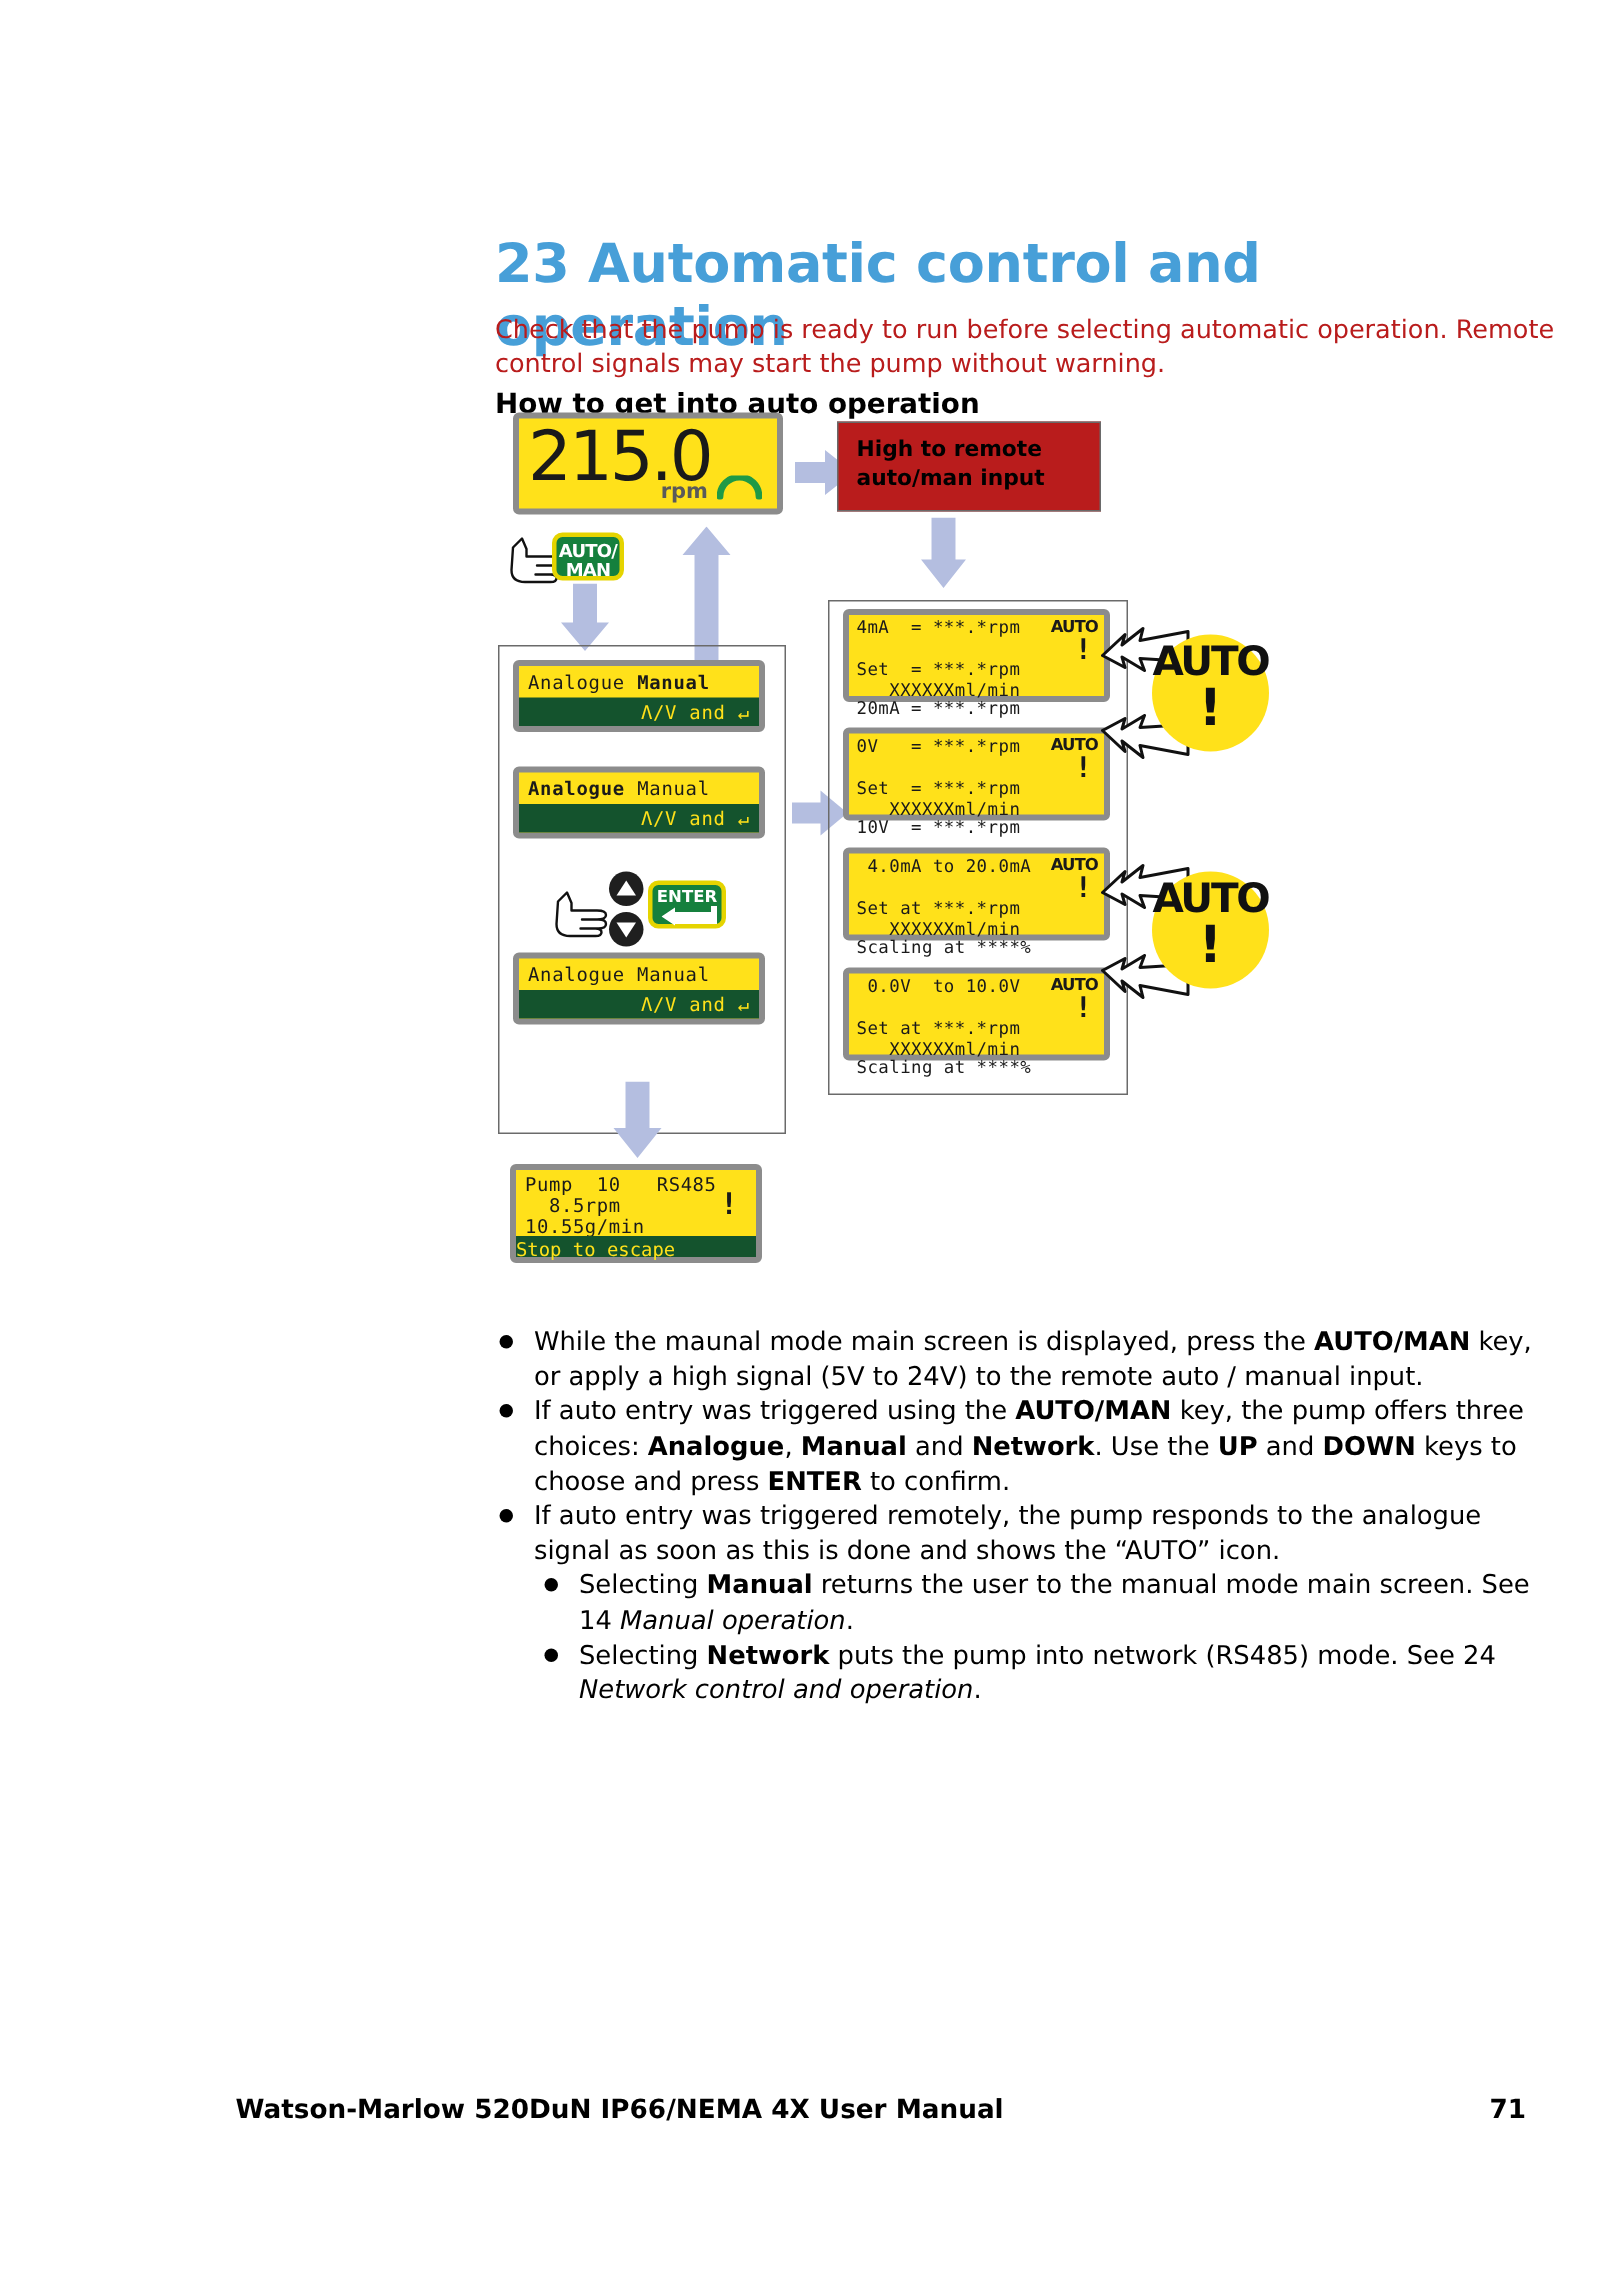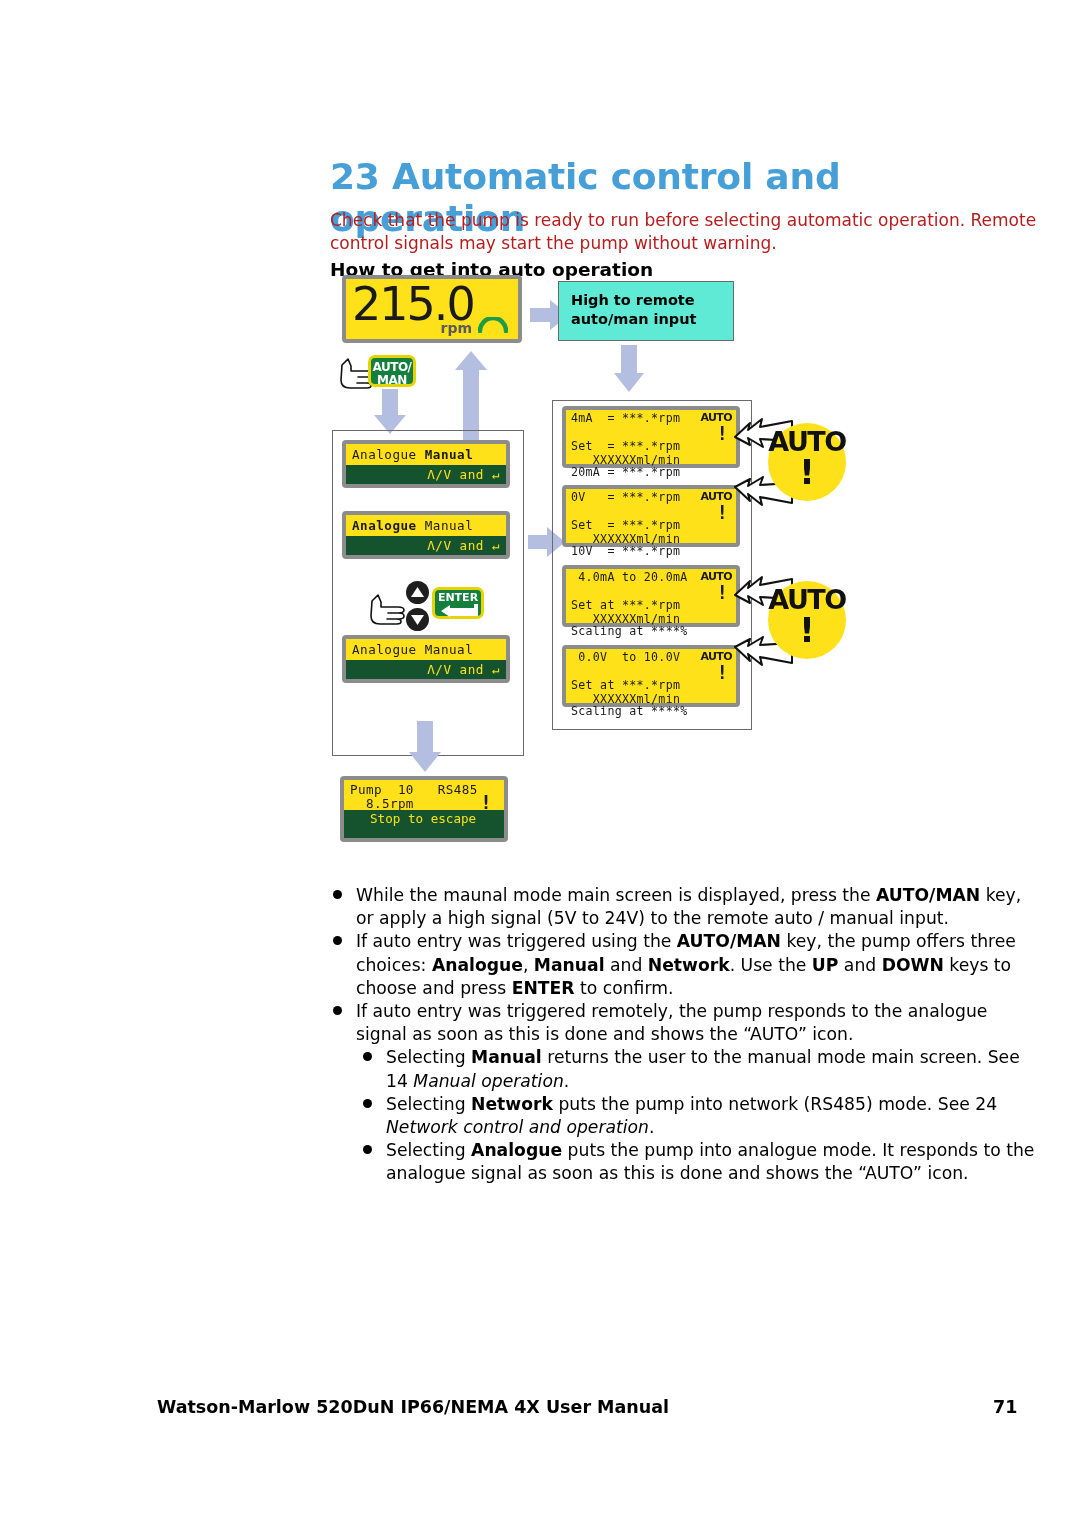--- a/index.html
+++ b/index.html
@@ -69,38 +69,38 @@
   .lcd-opt .l2{position:absolute;left:6px;top:20px;font-size:12.6px;letter-spacing:0.5px;white-space:pre;}
   .lcd-opt .bar{height:19px;font-size:12.6px;text-align:right;padding-right:6px;letter-spacing:0.5px;box-sizing:border-box;line-height:19px;}
   .lcd-opt b{font-weight:bold;}
 
   
   .lcd-pump{left:10px;top:501px;width:168px;height:66px;}
   .lcd-pump .p1{position:absolute;left:6px;top:2px;font-size:12.6px;white-space:pre;letter-spacing:0.4px;}
   .lcd-pump .p2{position:absolute;left:6px;top:16px;font-size:12.6px;white-space:pre;letter-spacing:0.4px;}
   .lcd-pump .p3{position:absolute;left:6px;top:30px;font-size:12.6px;white-space:pre;letter-spacing:0.4px;}
   .lcd-pump .bang{position:absolute;right:12px;top:12px;font-size:20px;font-weight:bold;line-height:20px;}
-  .lcd-pump .bar{height:28px;font-size:12.6px;line-height:18px;text-align:left;padding-left:26px;box-sizing:border-box;}
+  .lcd-pump .bar{height:14px;font-size:12.6px;line-height:18px;text-align:left;box-sizing:border-box;}
 
   
   .lcd-ana{width:178px;height:62px;}
   .lcd-ana .r{position:absolute;left:5px;font-size:11.6px;white-space:pre;letter-spacing:0.3px;}
   .lcd-ana .r1{top:1px;}
   .lcd-ana .r2{top:15px;margin-top:40px;}
   .lcd-ana .r3{top:29px;}
   .lcd-ana .r4{top:43px;}
   .lcd-ana .auto{position:absolute;right:4px;top:1px;font-size:11px;font-family:"DejaVu Sans", sans-serif;font-weight:600;letter-spacing:-0.6px;}
   .lcd-ana .bang{position:absolute;right:8px;top:14px;font-size:19px;font-weight:bold;line-height:19px;}
 
   
   .groupbox{position:absolute;border:1.4px solid #6a6a6a;box-sizing:border-box;background:transparent;}
 
   
   .callout{
-    position:absolute;border:1.4px solid #6a6a6a;background:#5eead4;box-sizing:border-box;
+    position:absolute;border:1.4px solid #6a6a6a;background:#b91c1c;box-sizing:border-box;
     font-family:"DejaVu Sans", sans-serif;font-weight:bold;font-size:14.5px;line-height:19px;
     color:#000;padding:9px 0 0 12px;
   }
 
   
   .arrow{position:absolute;}
   .arrow svg{display:block;}
 
   
   .key{
@@ -345,19 +345,18 @@
     </div>
 
   </div>
 
   <div class="bullets">
     <div class="bl"><span class="dot"></span><span>While the maunal mode main screen is displayed, press the <b>AUTO/MAN</b> key, or apply a high signal (5V to 24V) to the remote auto / manual input.</span></div>
     <div class="bl"><span class="dot"></span><span>If auto entry was triggered using the <b>AUTO/MAN</b> key, the pump offers three choices: <b>Analogue</b>, <b>Manual</b> and <b>Network</b>. Use the <b>UP</b> and <b>DOWN</b> keys to choose and press <b>ENTER</b> to confirm.</span></div>
     <div class="bl"><span class="dot"></span><span>If auto entry was triggered remotely, the pump responds to the analogue signal as soon as this is done and shows the “AUTO” icon.</span></div>
     <div class="bl sub"><span class="dot"></span><span>Selecting <b>Manual</b> returns the user to the manual mode main screen. See 14 <i>Manual operation</i>.</span></div>
     <div class="bl sub"><span class="dot"></span><span>Selecting <b>Network</b> puts the pump into network (RS485) mode. See 24 <i>Network control and operation</i>.</span></div>
-    <div class="bl sub"><span class="dot"></span><span>Selecting <b>Analogue</b> puts the pump into analogue mode. It responds to the analogue signal as soon as this is done and shows the “AUTO” icon.</span></div>
   </div>
 
   <div class="footer-l">Watson-Marlow 520DuN IP66/NEMA 4X User Manual</div>
   <div class="footer-r">71</div>
 
 </div>
 
 </body></html>

